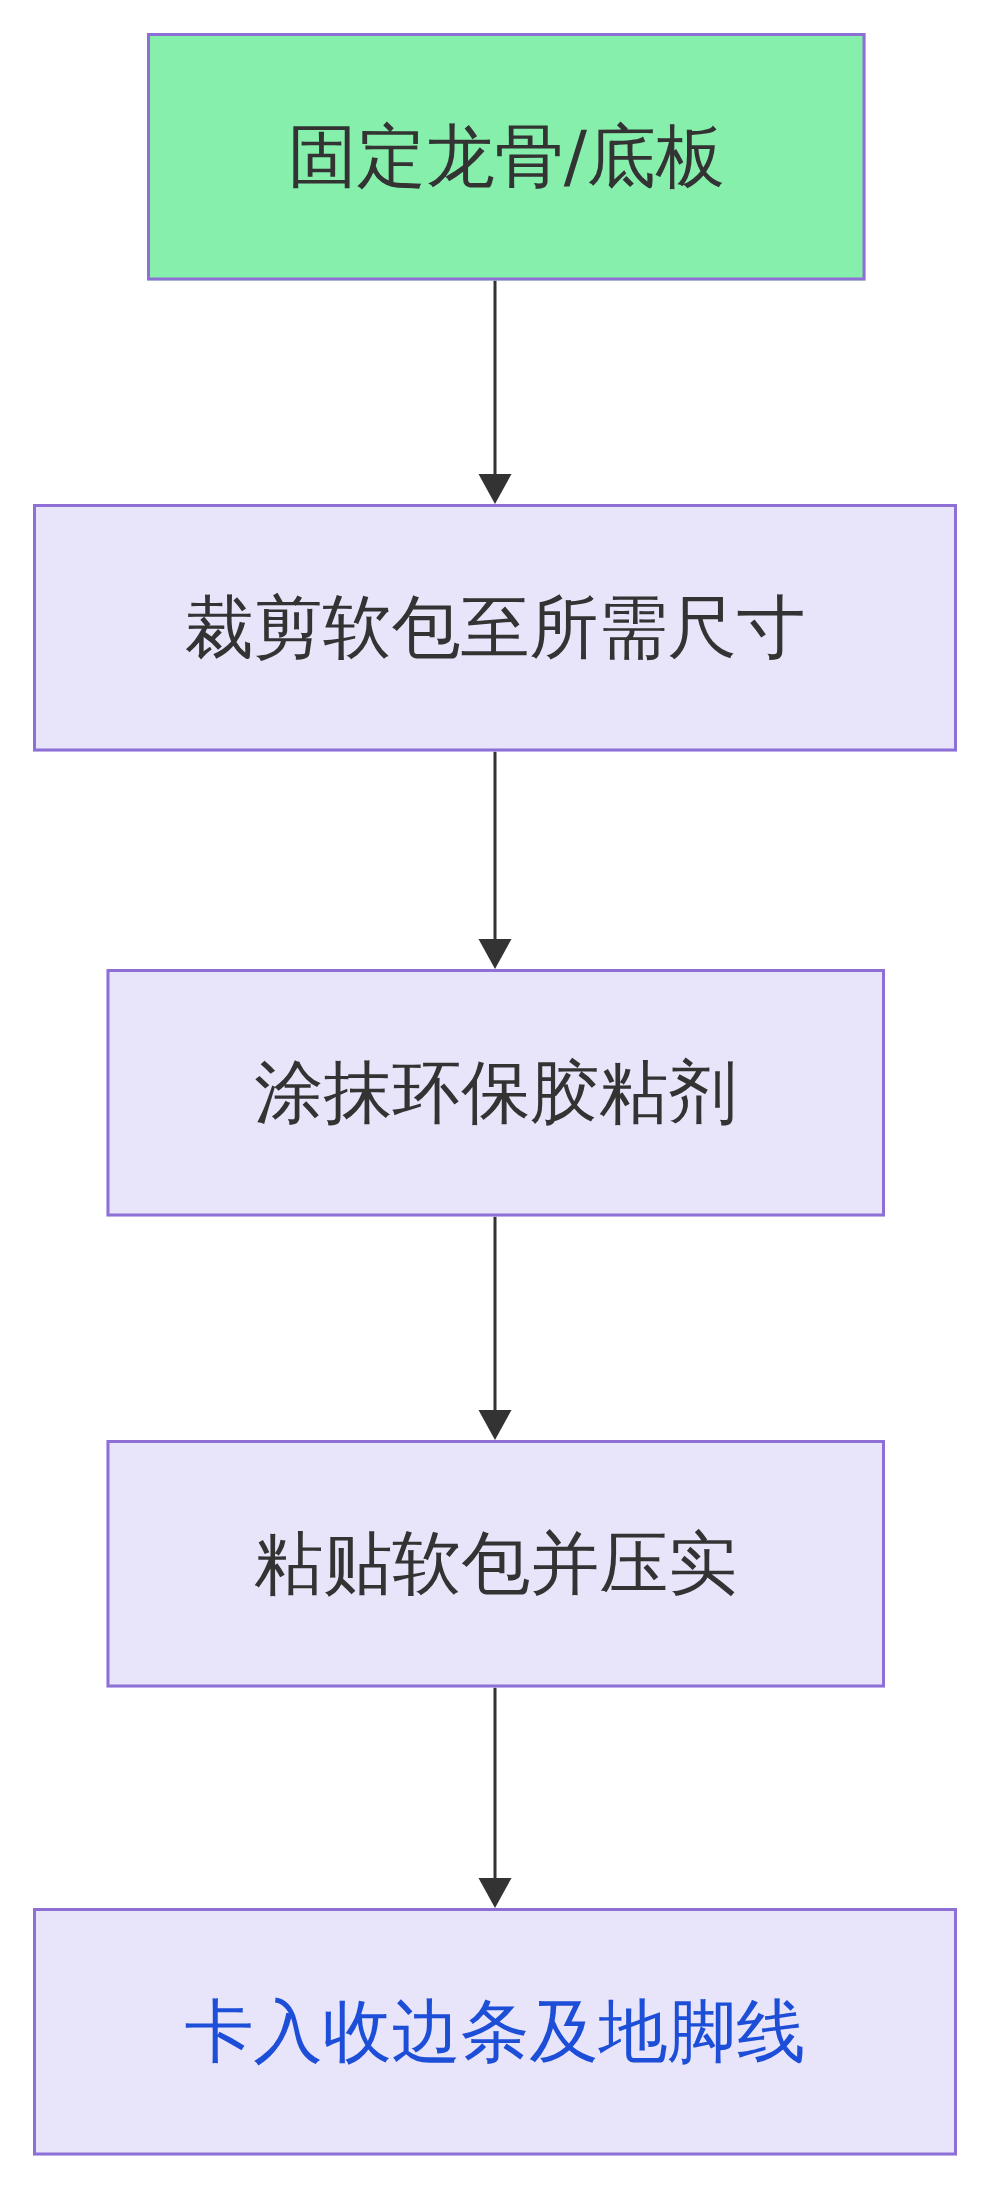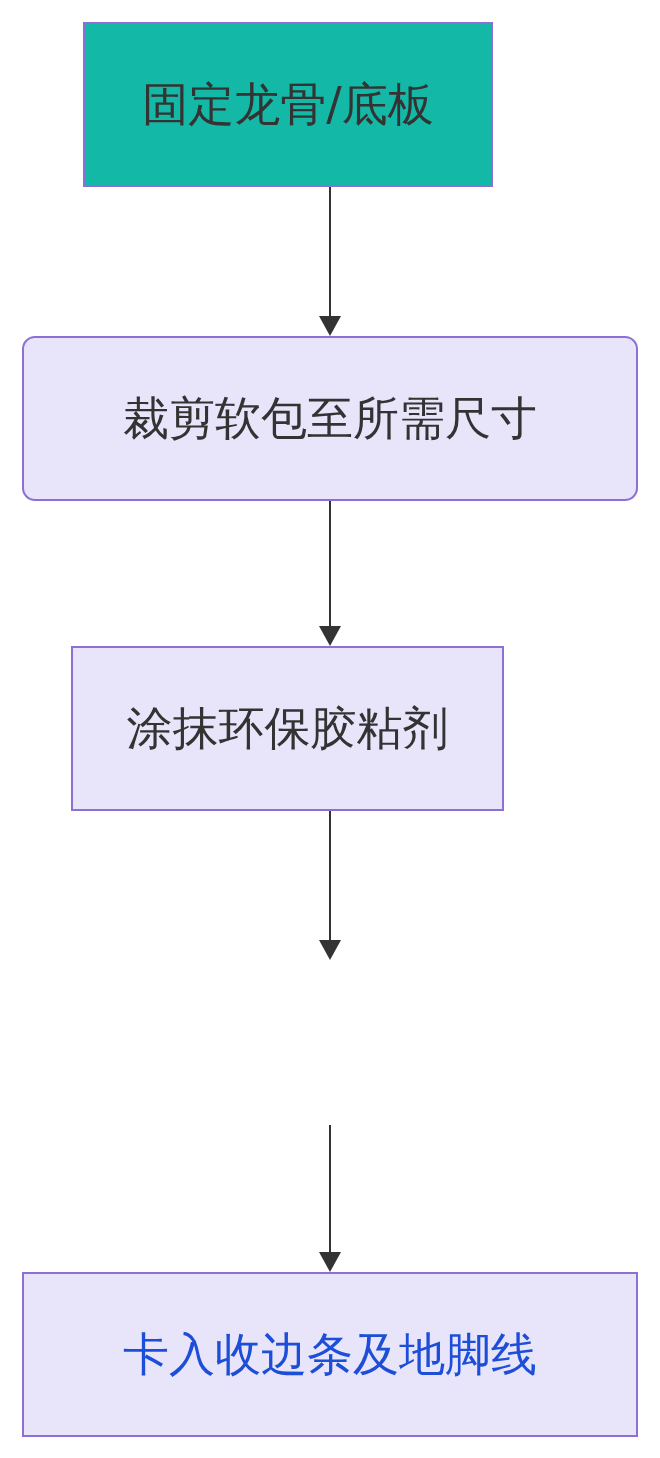--- a/index.html
+++ b/index.html
@@ -63,30 +63,33 @@
         <path d="M319,316 L341,316 L330,336 Z" fill="#333333"></path>
         <line x1="330" y1="501" x2="330" y2="626" stroke="#333333" stroke-width="2"></line>
         <path d="M319,626 L341,626 L330,646 Z" fill="#333333"></path>
         <line x1="330" y1="811" x2="330" y2="940" stroke="#333333" stroke-width="2"></line>
         <path d="M319,940 L341,940 L330,960 Z" fill="#333333"></path>
         <line x1="330" y1="1125" x2="330" y2="1252" stroke="#333333" stroke-width="2"></line>
         <path d="M319,1252 L341,1252 L330,1272 Z" fill="#333333"></path>
       </g>
   </svg>
 
-  <div class="node" style="left: 83px; top: 22px; width: 410px; height: 165px; background: #14b8a6; border-color: rgb(141, 111, 214); border-width: 2px;">
+  <div class="node" style="left: 98px; top: 22px; width: 479px; height: 165px; background: #86efac; border-color: rgb(141, 111, 214); border-width: 2px;">
     <span class="node-label" style="color: rgb(51, 51, 51); font-size: 46px;">固定龙骨/底板</span>
   </div>
 
-  <div class="node" style="left: 22px; top: 336px; width: 616px; height: 165px; background: rgb(232, 228, 250); border-color: rgb(141, 111, 214); border-width: 2px; border-radius: 13px;">
+  <div class="node" style="left: 22px; top: 336px; width: 616px; height: 165px; background: rgb(232, 228, 250); border-color: rgb(141, 111, 214); border-width: 2px;">
     <span class="node-label" style="color: rgb(51, 51, 51); font-size: 46px;">裁剪软包至所需尺寸</span>
   </div>
 
-  <div class="node" style="left: 71px; top: 646px; width: 433px; height: 165px; background: rgb(232, 228, 250); border-color: rgb(141, 111, 214); border-width: 2px; align-items: center;">
+  <div class="node" style="left: 71px; top: 646px; width: 519px; height: 165px; background: rgb(232, 228, 250); border-color: rgb(141, 111, 214); border-width: 2px; align-items: center;">
     <span class="node-label" style="color: rgb(51, 51, 51); font-size: 46px;">涂抹环保胶粘剂</span>
   </div>
 
+  <div class="node" style="left: 71px; top: 960px; width: 519px; height: 165px; background: rgb(232, 228, 250); border-color: rgb(141, 111, 214); border-width: 2px;">
+    <span class="node-label" style="color: rgb(51, 51, 51); font-size: 46px;">粘贴软包并压实</span>
+  </div>
 
   <div class="node" style="left: 22px; top: 1272px; width: 616px; height: 165px; background: rgb(232, 228, 250); border-color: rgb(141, 111, 214); border-width: 2px;">
     <span class="node-label" style="color: #1d4ed8; font-size: 46px;">卡入收边条及地脚线</span>
   </div>
 
 </div>
 
 </body></html>

